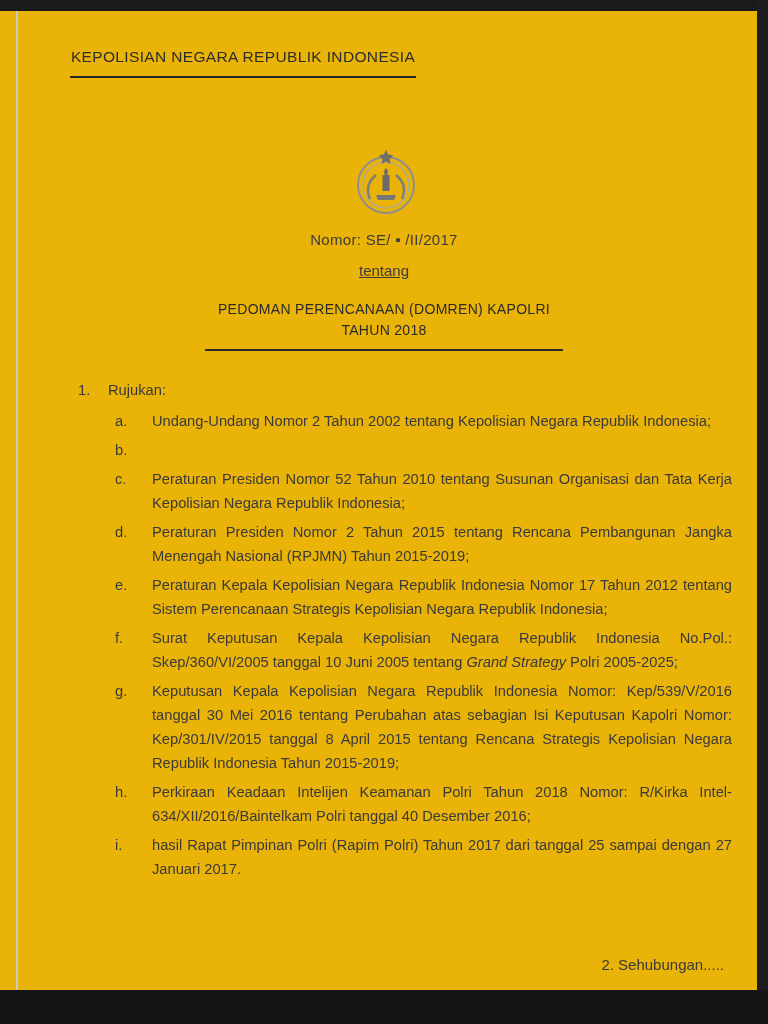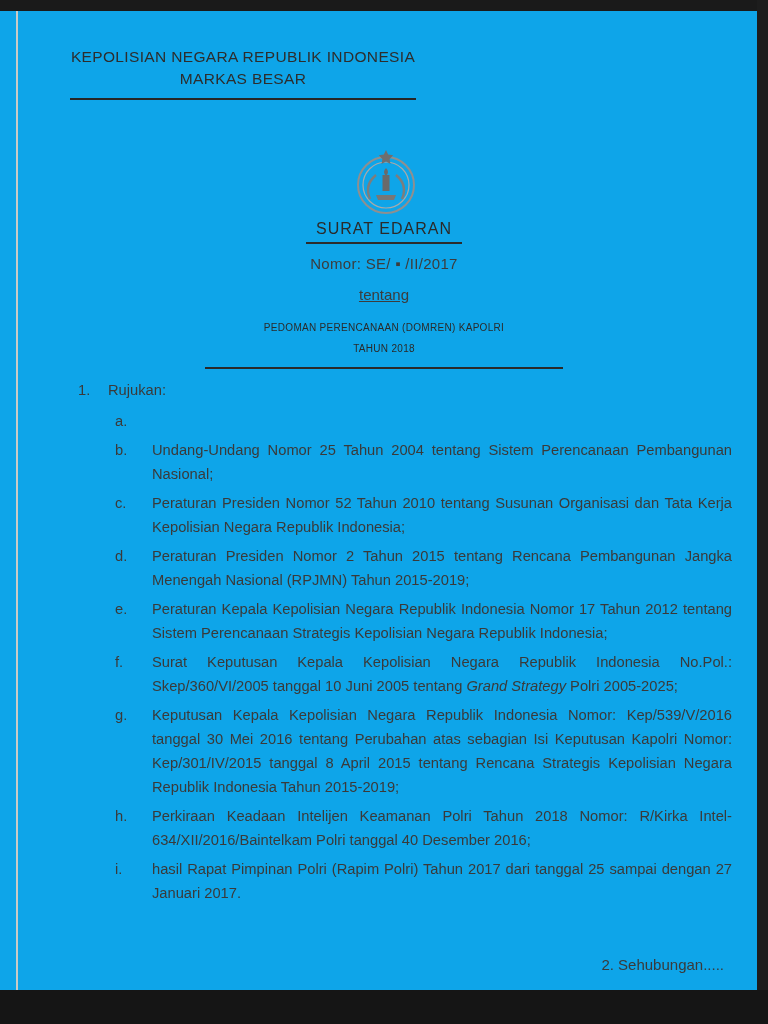--- a/index.html
+++ b/index.html
@@ -3,21 +3,21 @@
 <meta charset="utf-8">
 <style>
   * { margin:0; padding:0; box-sizing:border-box; }
   html,body { width:768px; height:1024px; }
   body {
     position:relative; overflow:hidden;
     background:#f2f2ef;
     font-family:"Liberation Sans", sans-serif;
     color:#3b3b3b;
   }
-  .page { position:absolute; inset:0; background:#0ea5e9; }
+  .page { position:absolute; inset:0; background:#eab308; }
 
   
   .edge-top    { position:absolute; top:0; left:0; width:768px; height:11px; background:#1a1a1a; z-index:6; }
   .edge-right  { position:absolute; top:0; right:0; width:11px; height:1024px; background:#1d1d1d; z-index:6; }
   .edge-bottom { position:absolute; bottom:0; left:0; width:768px; height:34px; background:#151515; z-index:6; }
   .edge-left-line { position:absolute; left:16px; top:11px; width:2px; height:979px; background:#cbcbc6; z-index:1; }
 
   
   .letterhead {
     position:absolute; top:46px; left:70px; width:346px;
@@ -30,21 +30,21 @@
   .emblem { position:absolute; top:144px; left:348px; width:76px; height:76px; }
 
   
   .title-block { position:absolute; top:220px; left:104px; width:560px; text-align:center; color:#2e2e2e; }
   .doc-type {
     display:inline-block; font-size:16px; letter-spacing:1px;
     padding:0 10px 4px; border-bottom:2px solid #2c2c2c; color:#2a2a2a;
   }
   .doc-number { font-size:15px; margin-top:11px; color:#3c3c3c; letter-spacing:.3px; }
   .tentang-label { font-size:15px; margin-top:14px; color:#3c3c3c;text-decoration:underline; }
-  .subject { margin-top:14px; font-size:10px; line-height:21px; letter-spacing:.3px; color:#2a2a2a; }
+  .subject { margin-top:20px; font-size:14px; line-height:21px; letter-spacing:.3px; color:#2a2a2a; }
   .subject-rule { width:358px; border-top:2px solid #2a2a2a; margin:8px auto 0; }
 
   
   .ref-list { position:absolute; top:378px; left:78px; width:654px; font-size:14.7px; line-height:24px; color:#3a3a3a; }
   .section-head { display:flex; margin-bottom:7px; }
   .section-num { width:30px; flex:0 0 30px; }
   .item { display:flex; padding-left:37px; margin-top:5px; }
   .item-letter { flex:0 0 37px; }
   .item-text { flex:1; text-align:justify; }
   .item-text em { }
@@ -54,63 +54,59 @@
 </style>
 </head>
 <body>
 
 <div class="page">
 
   <div class="edge-left-line"></div>
 
   <div class="letterhead">
     <div>KEPOLISIAN NEGARA REPUBLIK INDONESIA</div>
-    <div>MARKAS BESAR</div>
   </div>
 
   <div class="emblem">
     <svg viewBox="0 0 76 76" width="76" height="76">
       <circle cx="38" cy="41" r="28" fill="none" stroke="#8f8f8f" stroke-width="2"></circle>
       <circle cx="38" cy="41" r="23" fill="none" stroke="#a9a9a9" stroke-width="1.2"></circle>
       <path d="M38 6 l2.2 4.6 5 .7 -3.6 3.6 .9 5 -4.5 -2.4 -4.5 2.4 .9 -5 -3.6 -3.6 5 -.7 z" fill="#6f6f6f"></path>
       <path d="M38 24 q4 4 0 8 q-4 -4 0 -8z" fill="#6a6a6a"></path>
       <rect x="34.5" y="31" width="7" height="16" fill="#6a6a6a"></rect>
       <path d="M22 55 q-6 -14 6 -24" fill="none" stroke="#7d7d7d" stroke-width="2.4"></path>
       <path d="M54 55 q6 -14 -6 -24" fill="none" stroke="#7d7d7d" stroke-width="2.4"></path>
       <path d="M28 51 h20 l-2 5 h-16 z" fill="#777777"></path>
     </svg>
   </div>
 
   <div class="title-block">
-    <div>
-      <span class="doc-type">SURAT EDARAN</span>
-    </div>
     <div class="doc-number">Nomor: SE/ ▪ /II/2017</div>
     <div class="tentang-label">tentang</div>
     <div class="subject">
       <div>PEDOMAN PERENCANAAN (DOMREN) KAPOLRI</div>
       <div>TAHUN 2018</div>
     </div>
     <div class="subject-rule"></div>
   </div>
 
   <div class="ref-list">
 
     <div class="section-head">
       <span class="section-num">1.</span>
       <span class="section-title">Rujukan:</span>
     </div>
 
     <div class="item">
       <span class="item-letter">a.</span>
+      <p class="item-text">Undang-Undang Nomor 2 Tahun 2002 tentang Kepolisian Negara Republik Indonesia;</p>
     </div>
 
     <div class="item">
       <span class="item-letter">b.</span>
-      <p class="item-text">Undang-Undang Nomor 25 Tahun 2004 tentang Sistem Perencanaan Pembangunan Nasional;</p>
     </div>
 
     <div class="item">
       <span class="item-letter">c.</span>
       <p class="item-text">Peraturan Presiden Nomor 52 Tahun 2010 tentang Susunan Organisasi dan Tata Kerja Kepolisian Negara Republik Indonesia;</p>
     </div>
 
     <div class="item">
       <span class="item-letter">d.</span>
       <p class="item-text">Peraturan Presiden Nomor 2 Tahun 2015 tentang Rencana Pembangunan Jangka Menengah Nasional (RPJMN) Tahun 2015-2019;</p>

